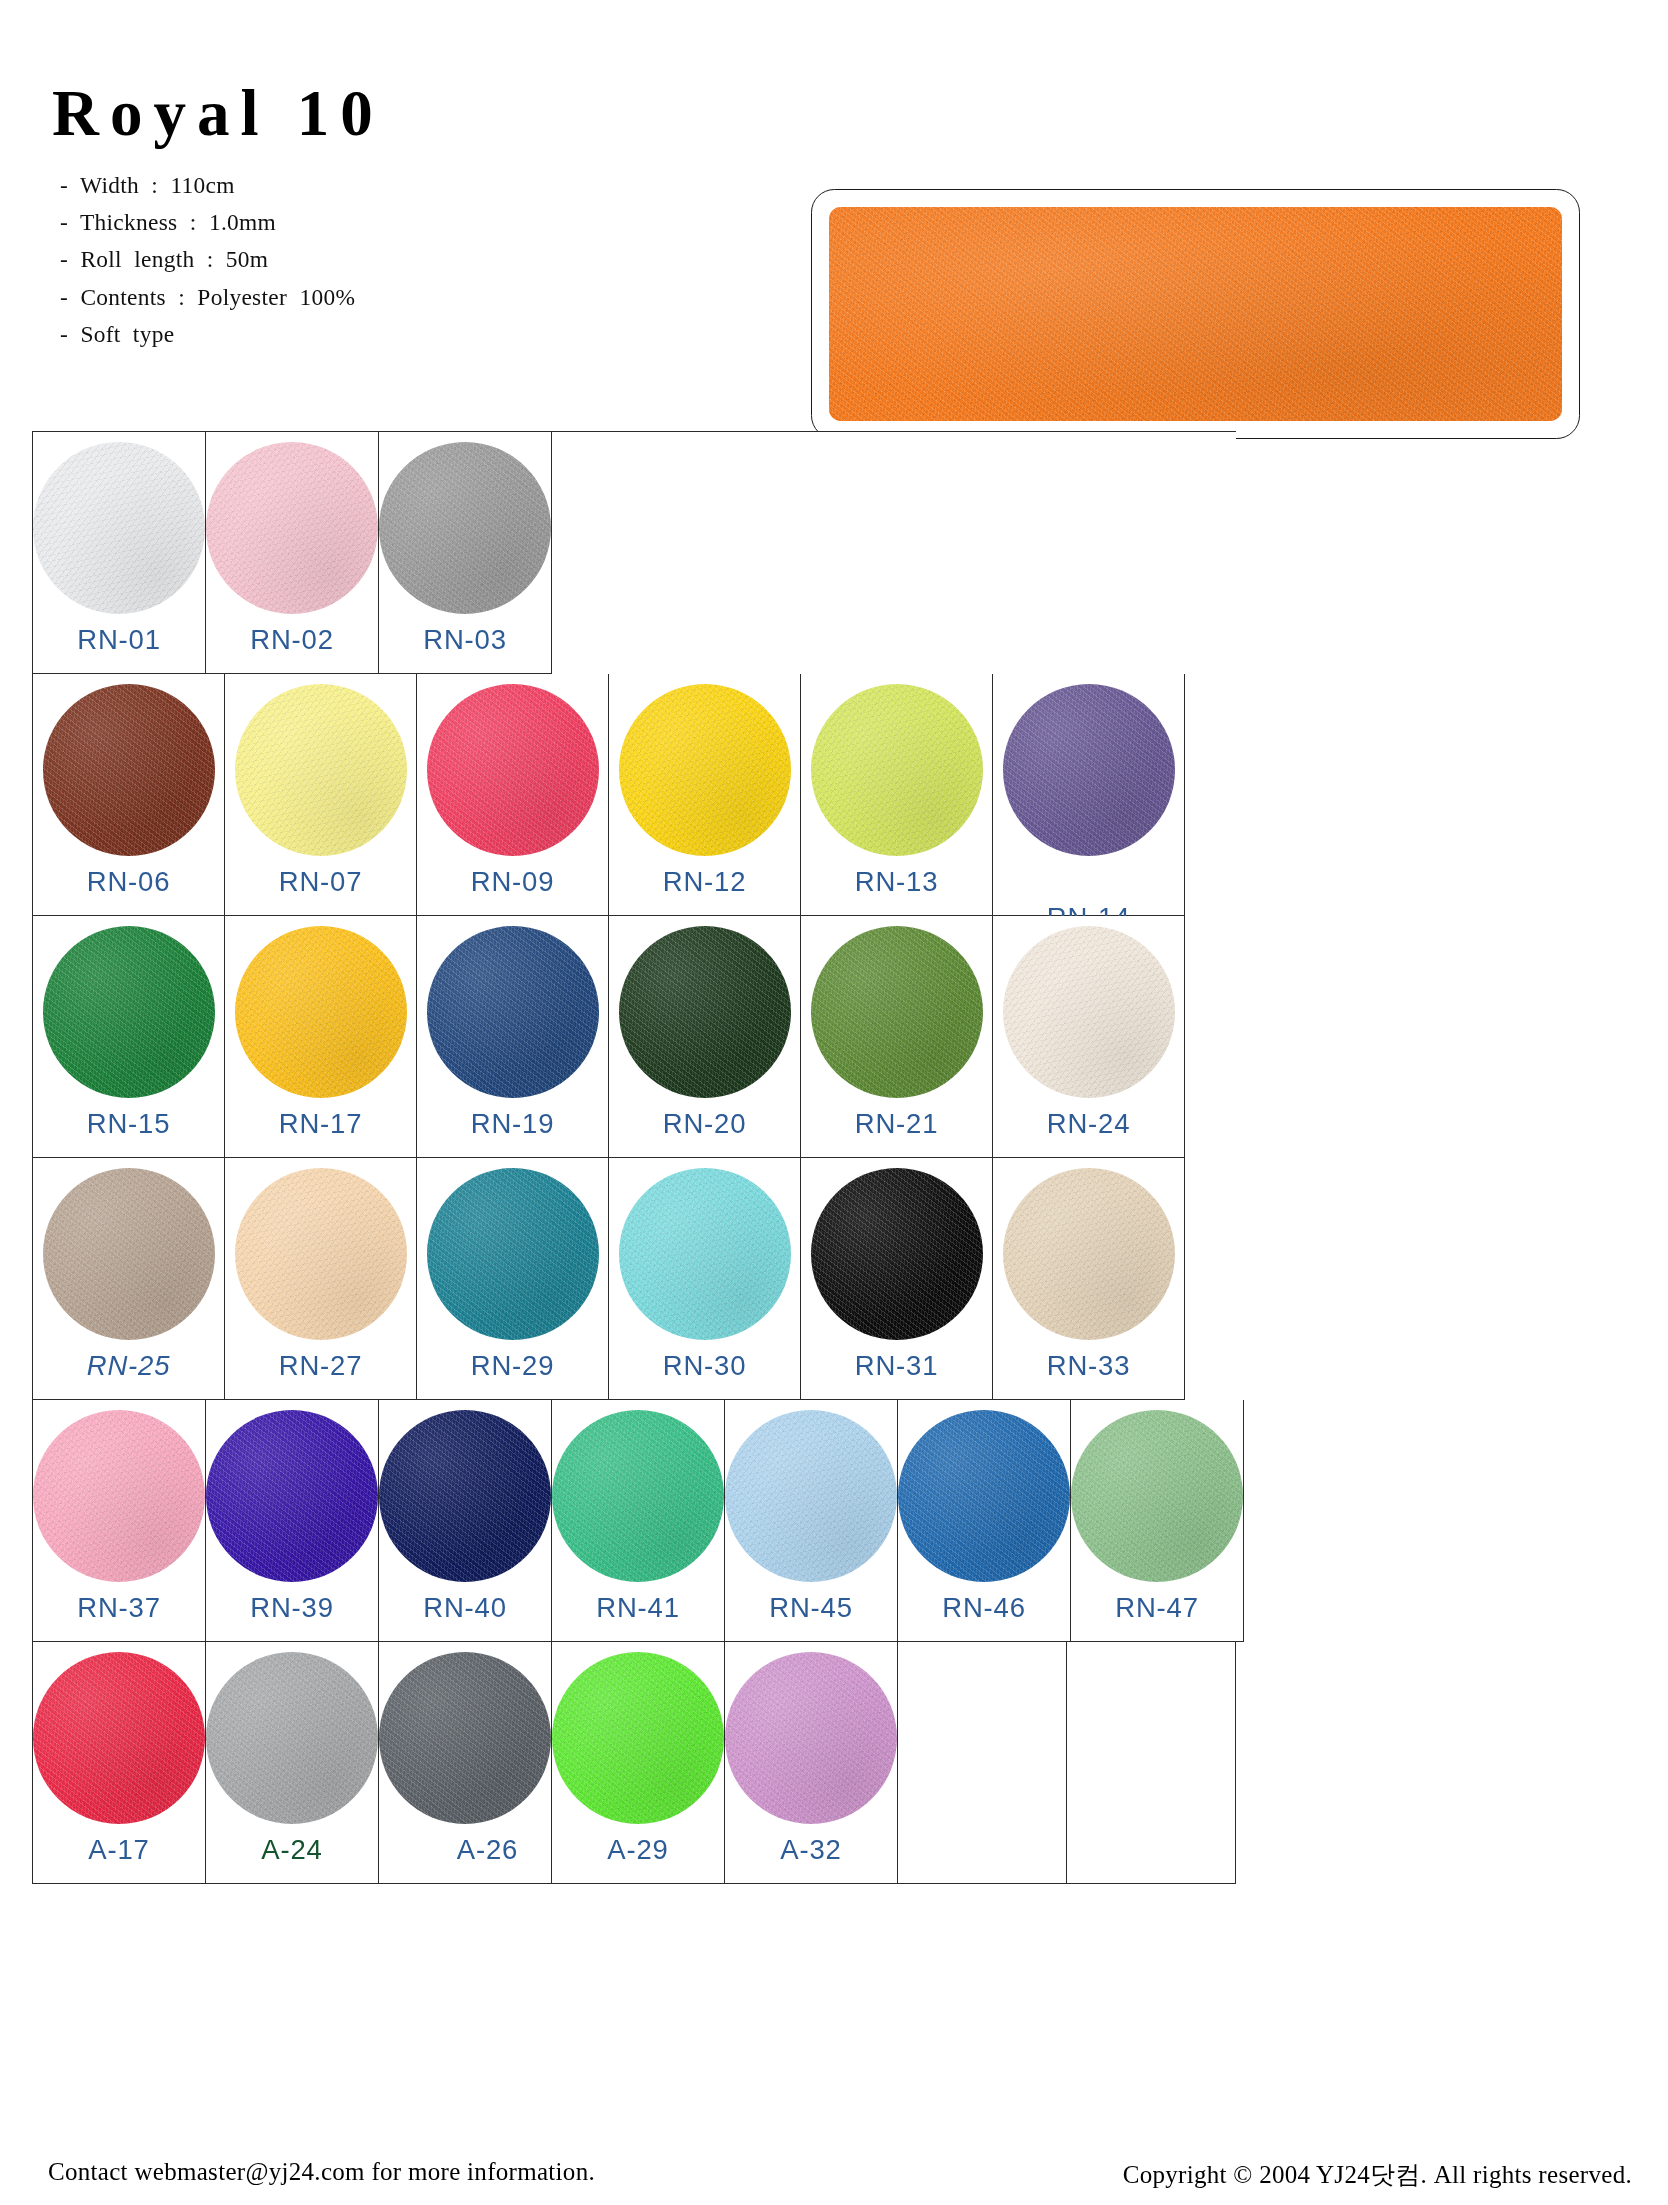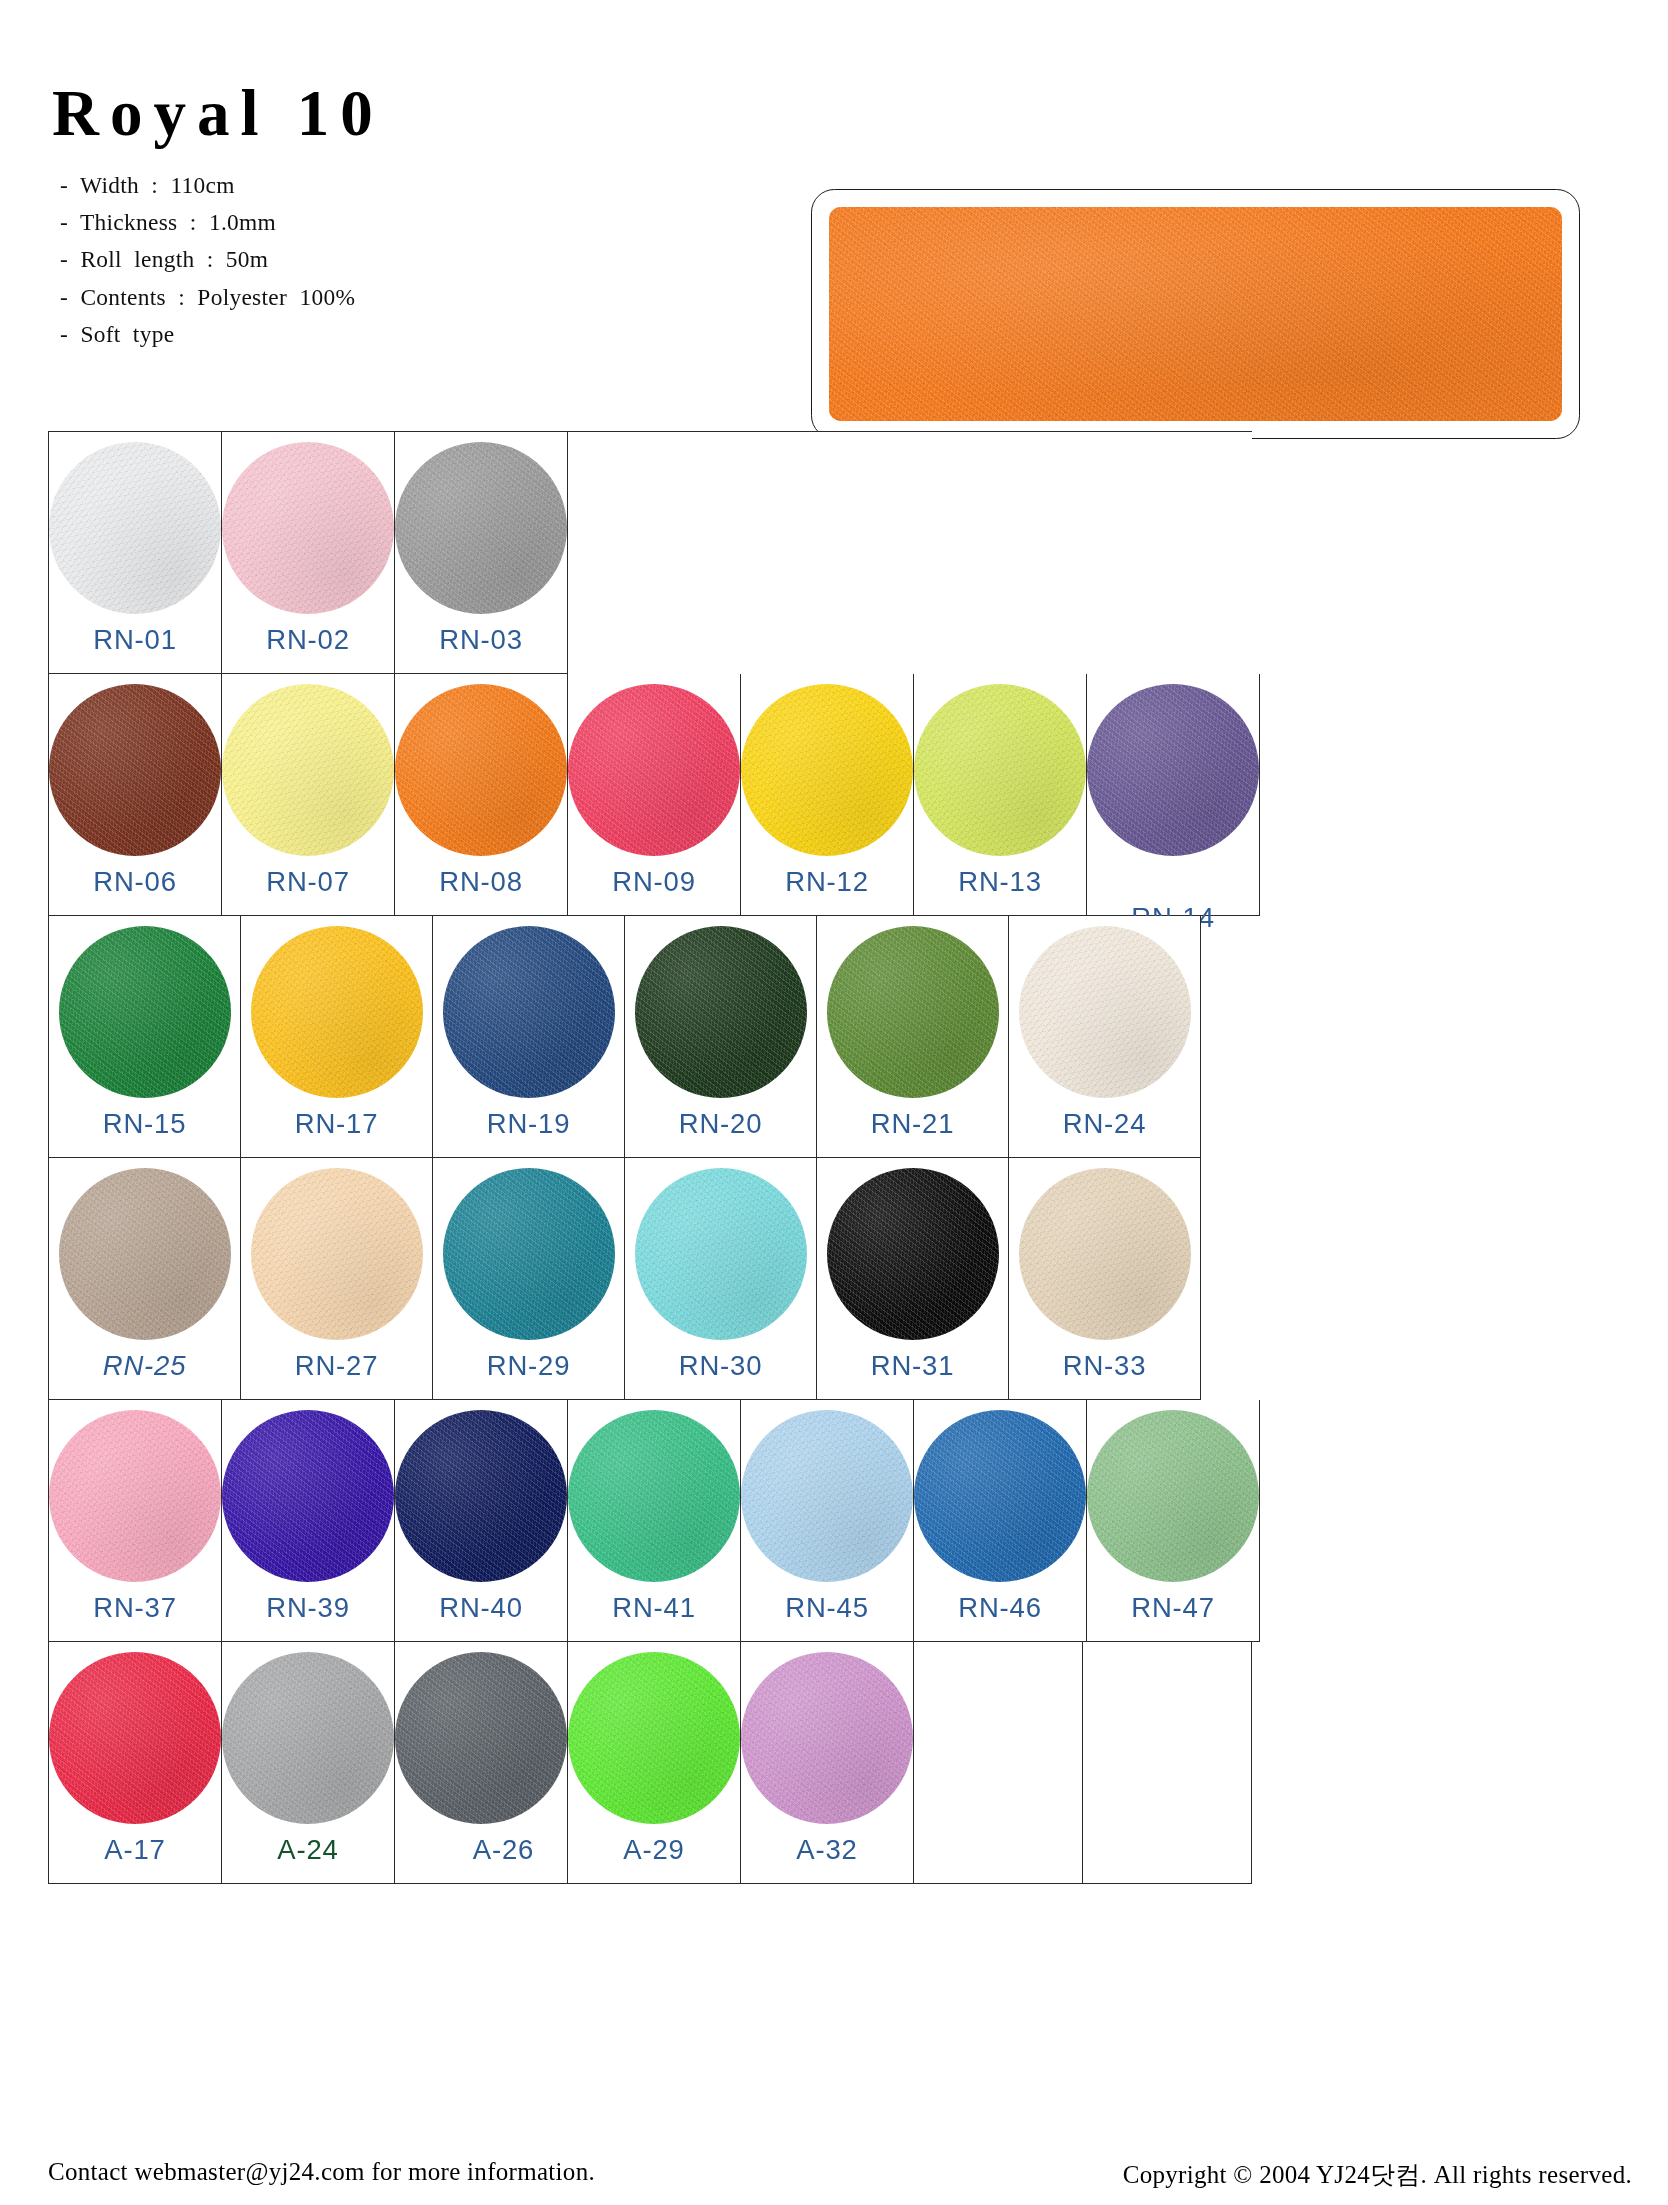--- a/index.html
+++ b/index.html
@@ -99,21 +99,21 @@
     inset: 0;
     background:
       radial-gradient(ellipse at 30% 28%, rgba(255,255,255,0.13), rgba(255,255,255,0) 62%),
       radial-gradient(ellipse at 72% 78%, rgba(0,0,0,0.07), rgba(0,0,0,0) 60%);
     pointer-events: none;
   }
 
   
   #swatch-grid {
     position: absolute;
-    left: 48px;
+    left: 32px;
     top: 431px;
     width: 1204px;
     border-top: 1.7px solid #2b2b2b;
     border-left: 1.7px solid #2b2b2b;
     box-sizing: border-box;
   }
   .grid-row {
     display: flex;
   }
   .grid-cell {
@@ -214,24 +214,20 @@
     <div class="grid-row">
       <div class="grid-cell">
         <div class="swatch-dot felt" style="background-color: rgb(123, 51, 32);"></div>
         <div class="swatch-label" style="color: rgb(45, 91, 150);">RN-06</div>
       </div>
       <div class="grid-cell">
         <div class="swatch-dot felt" style="background-color: rgb(247, 240, 138);"></div>
         <div class="swatch-label" style="color: rgb(45, 91, 150);">RN-07</div>
       </div>
       <div class="grid-cell">
-        <div class="swatch-dot felt" style="background-color: rgb(244, 122, 24);"></div>
-        <div class="swatch-label" style="color: rgb(45, 91, 150);">RN-08</div>
-      </div>
-      <div class="grid-cell">
         <div class="swatch-dot felt" style="background-color: rgb(240, 62, 96);"></div>
         <div class="swatch-label" style="color: rgb(45, 91, 150);">RN-09</div>
       </div>
       <div class="grid-cell">
         <div class="swatch-dot felt" style="background-color: rgb(250, 212, 17);"></div>
         <div class="swatch-label" style="color: rgb(45, 91, 150);">RN-12</div>
       </div>
       <div class="grid-cell">
         <div class="swatch-dot felt" style="background-color: rgb(211, 229, 92);"></div>
         <div class="swatch-label" style="color: rgb(45, 91, 150);">RN-13</div>

